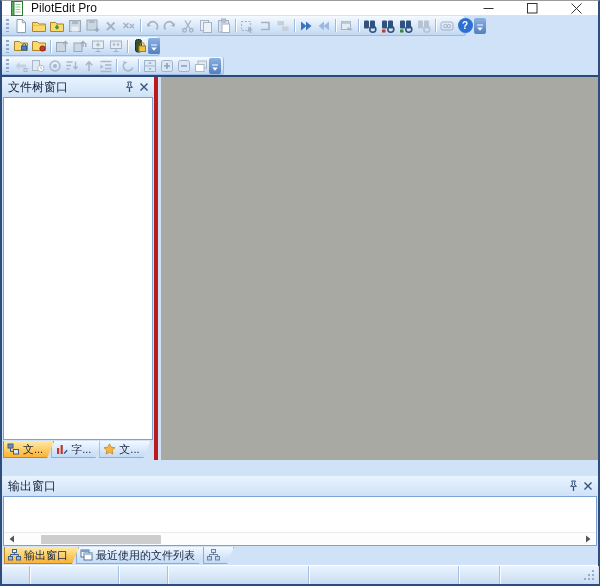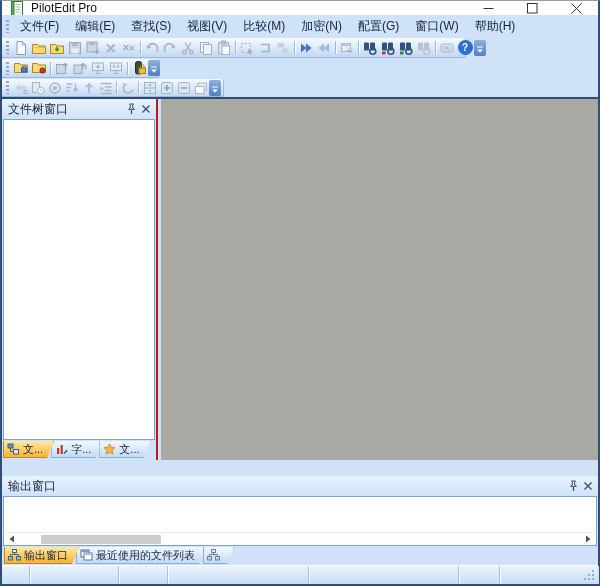--- a/index.html
+++ b/index.html
@@ -28,21 +28,21 @@
   .r3 .ti{width:17px}
   .ti svg{display:block}
   .sep{width:1px;height:13px;background:#9db9dd;margin:0 2px;box-shadow:1px 0 0 #fff;flex:0 0 auto}
   .ovf{width:12px;height:16px;margin-left:auto;flex:0 0 auto;display:flex;align-items:flex-end;justify-content:center;
        padding-bottom:2px;background:linear-gradient(#8cb0e0,#537fc0);border-radius:2px}
   .helpico{width:15px;height:15px;border-radius:50%;background:#2d6fd2;color:#fff;display:flex;
            align-items:center;justify-content:center;font-size:10px;font-weight:bold}
   .helpico i{font-style:normal}
   
   .mid{flex:1;min-height:0;display:flex;border-top:2px solid #2c4a78}
-  .dock{width:156px;flex:0 0 auto;display:flex;flex-direction:column;background:#cfe2f7;border-right:2px solid #b91c1c}
+  .dock{width:156px;flex:0 0 auto;display:flex;flex-direction:column;background:#cfe2f7;border-right:4px solid #b91c1c}
   .phead{height:20px;flex:0 0 auto;display:flex;align-items:center;padding:0 3px 0 6px;color:#16243f;
          background:linear-gradient(#e9f3fe,#cfe2f7)}
   .ptitle{flex:1;white-space:nowrap;overflow:hidden}
   .pbtn{width:15px;height:14px;display:flex;align-items:center;justify-content:center}
   .pbody{flex:1;min-height:0;background:#fff;border:1px solid #7aa2d4;margin:0 1px}
   .ptabs{height:20px;flex:0 0 auto;display:flex;align-items:flex-start;padding:1px 0 0 1px}
   .dtab{display:inline-flex;align-items:center;gap:3px;height:17px;padding:0 10px 0 3px;font-size:11px;color:#16243f;
         background:linear-gradient(#f2f8ff,#c3dbf4);border:1px solid #8aaed6;border-top:none;
         clip-path:polygon(0 0,100% 0,calc(100% - 7px) 100%,0 100%);margin-right:-3px}
   .dtab.active{background:linear-gradient(#ffeaa4,#fbb332);border-color:#bb8a2c;z-index:2}
@@ -91,32 +91,20 @@
           </svg>
         </span>
       <span class="wbtn">
           <svg width="11" height="11">
             <path d="M0.5 0.5l10 10M10.5 0.5l-10 10" stroke="#333" fill="none"></path>
           </svg>
         </span>
     </span>
   </div>
 
-  <div class="menubar">
-    <span class="grip"></span>
-    <span class="mitem">文件(F)</span>
-    <span class="mitem">编辑(E)</span>
-    <span class="mitem">查找(S)</span>
-    <span class="mitem">视图(V)</span>
-    <span class="mitem">比较(M)</span>
-    <span class="mitem">加密(N)</span>
-    <span class="mitem">配置(G)</span>
-    <span class="mitem">窗口(W)</span>
-    <span class="mitem">帮助(H)</span>
-  </div>
 
   <div class="tbrow r1">
     <div class="tband" style="width:464px">
       <span class="grip"></span>
       <span class="ti">
           <svg width="16" height="16">
             <path d="M4 1.5h5.3l3.2 3.2v9.8H4z" fill="#fefefe" stroke="#90a0b4"></path>
             <path d="M9.3 1.5v3.2h3.2" fill="none" stroke="#90a0b4"></path>
           </svg>
         </span>

